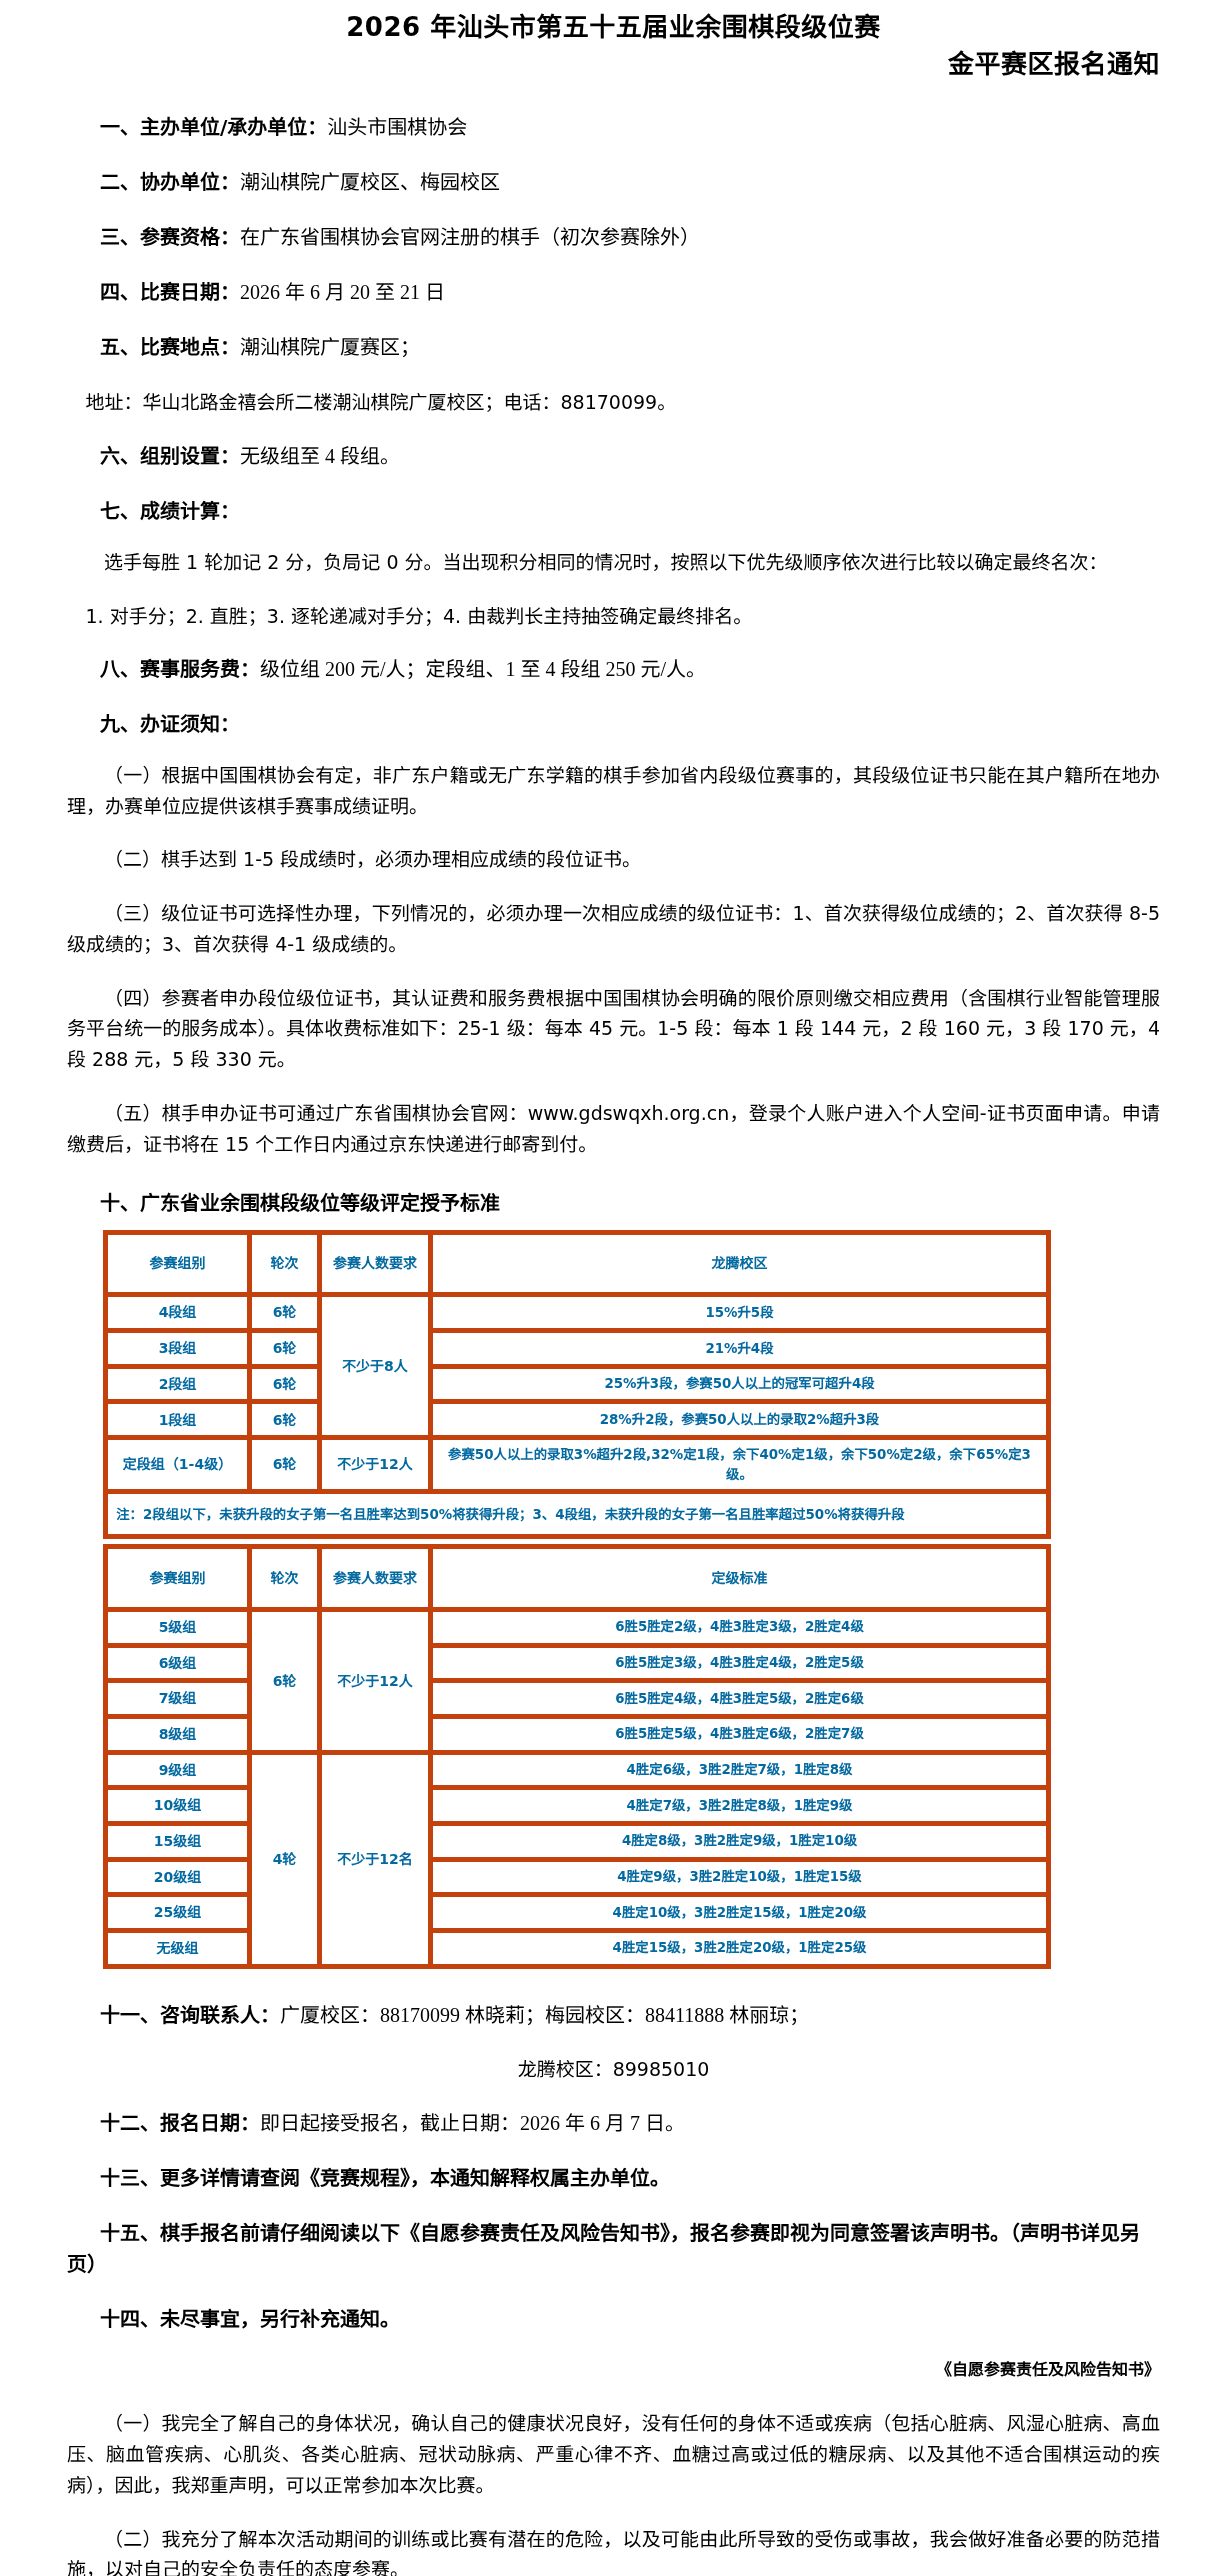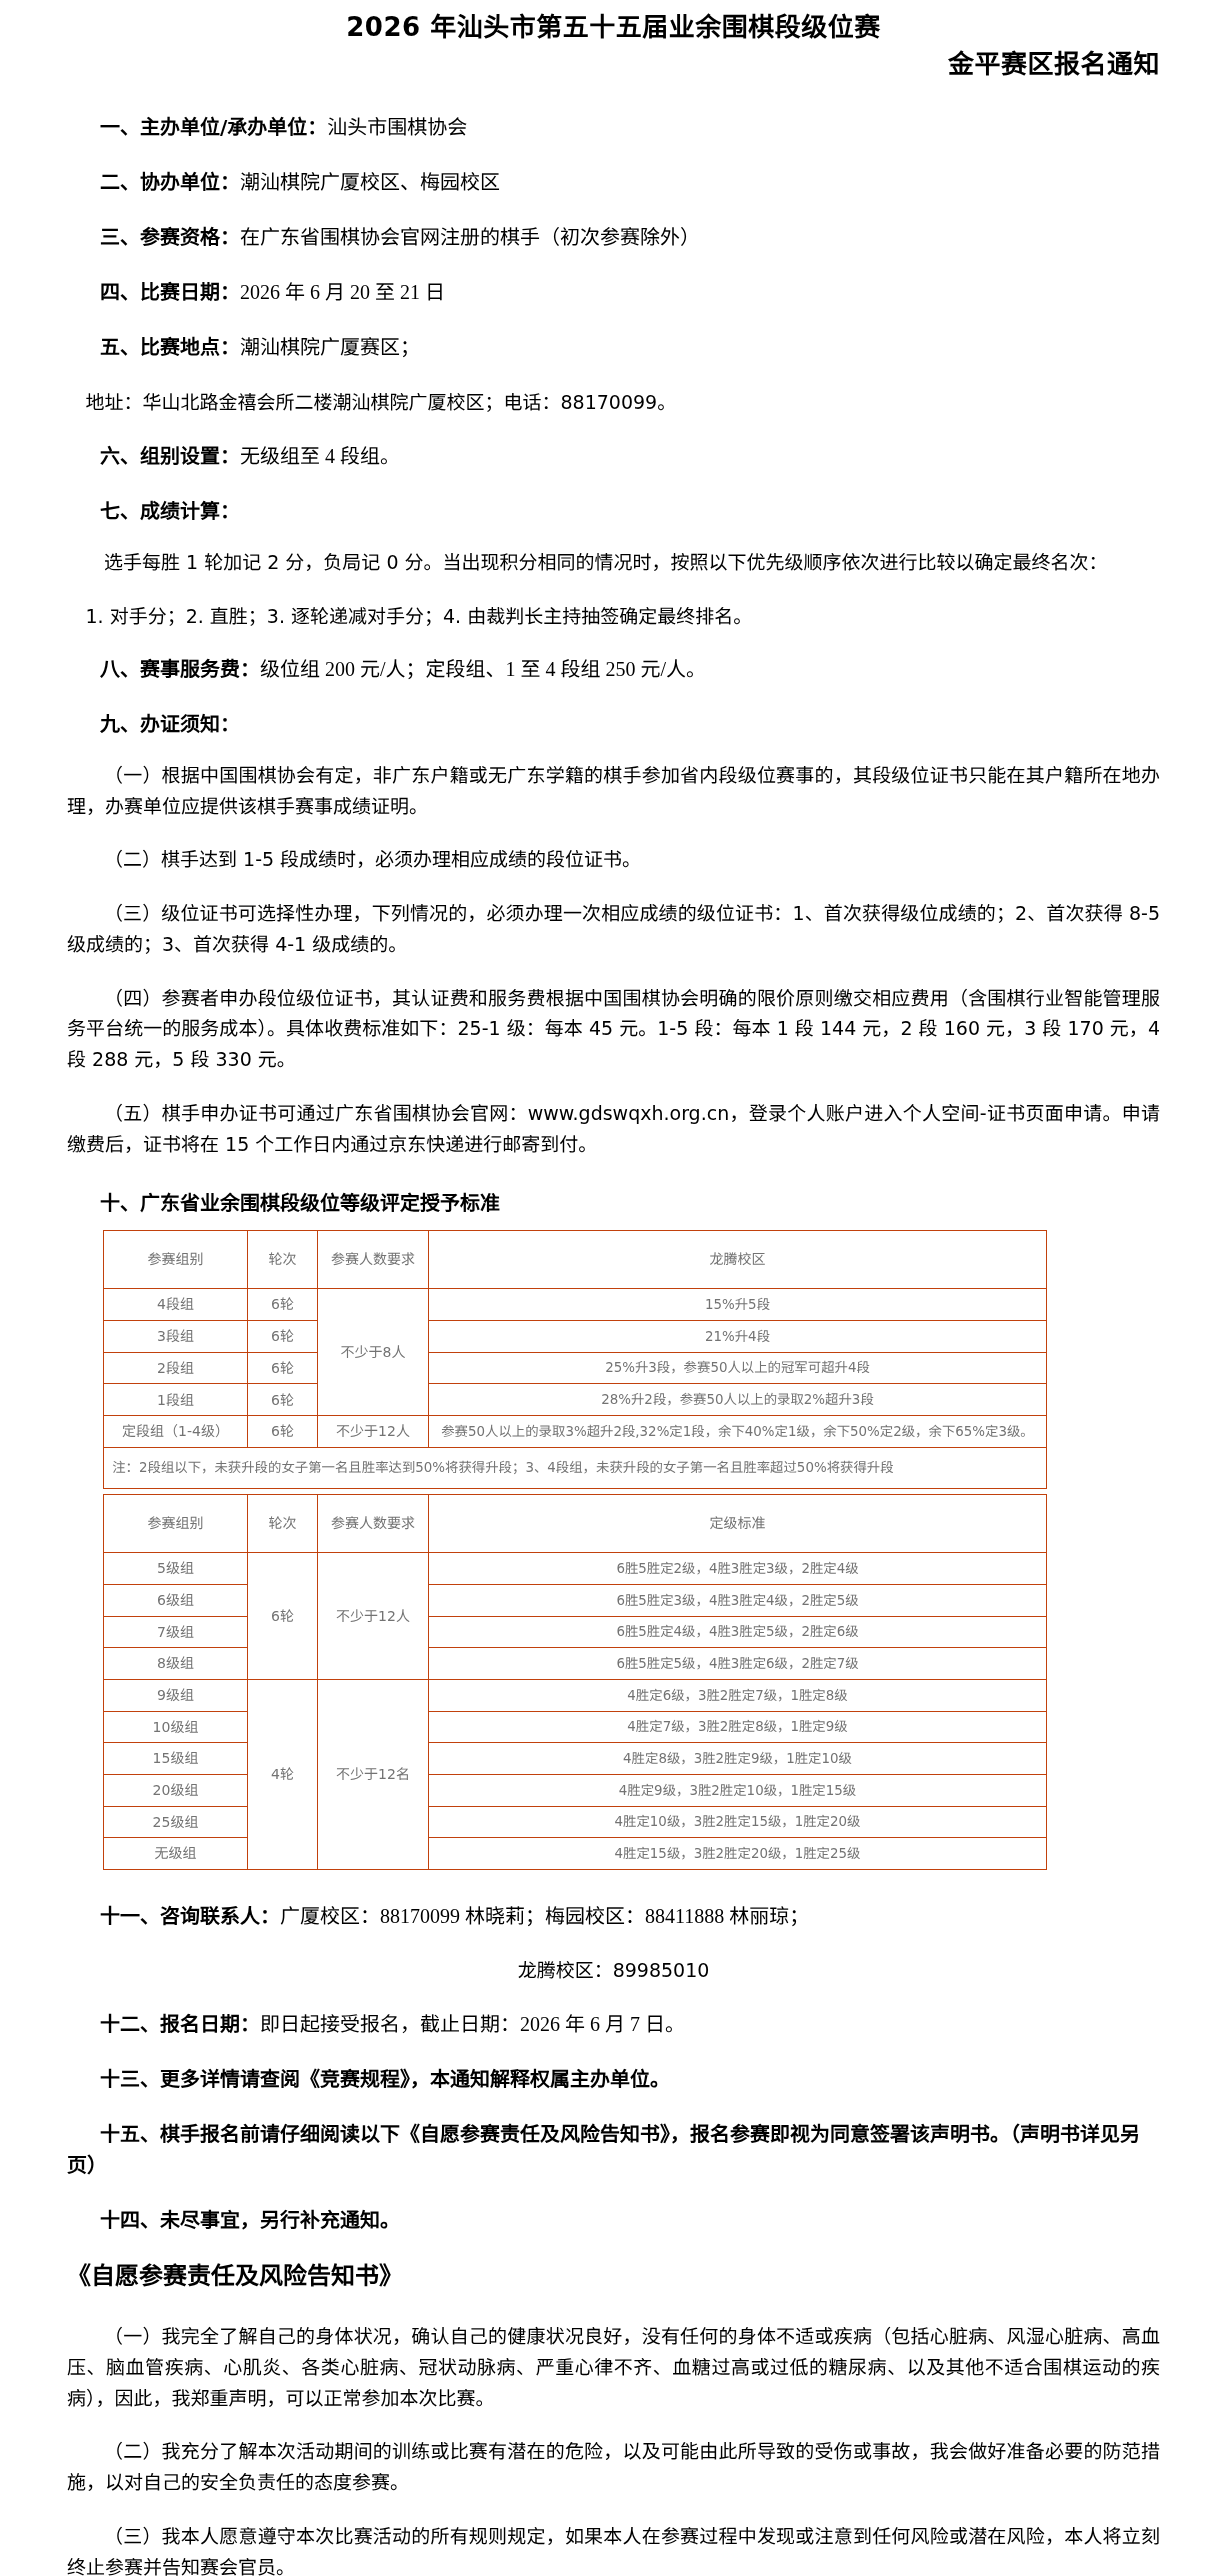--- a/index.html
+++ b/index.html
@@ -79,27 +79,27 @@
   
   table.grade-table {
     border-collapse: collapse;
     table-layout: fixed;
     width: 943px;
     margin: 0 0 0 36px;
     font-size: 13.4px;
     background: #ffffff;
   }
   table.grade-table td, table.grade-table th {
-    border: 1px solid #c2410c;
+    border: 5px solid #c2410c;
     text-align: center;
     vertical-align: middle;
     padding: 5.2px 4.1px;
-    font-weight: normal;
+    font-weight: bold;
     line-height: 1.45;
-    color: #737373;
+    color: #0369a1;
   }
   table.grade-table th {
     font-size: 14px;
     height: 47px;
   }
   table.grade-table td.group-cell { font-size: 14px; margin-top: 48px; }
   table.grade-table td.rounds-cell { font-size: 14px; }
   table.grade-table td.count-cell  { font-size: 14px; }
   table.grade-table td.std-cell    { font-size: 13.4px; }
   table.grade-table td.note-cell {
@@ -117,22 +117,22 @@
   .after-table { height: 31px; }
 
   
   .centered-line {
     text-align: center;
     font-size: 19px;
     margin: 8px 0 24px 0;
     line-height: 1.55;
   }
   .declaration-title {
-    text-align: left;
-    font-size: 24px;
+    text-align: right;
+    font-size: 16px;
     font-weight: bold;
     margin: 20.6px 0 27px 0;
     line-height: 1.4;
   }
 </style>
 </head>
 <body>
 
 <div class="page">
 

